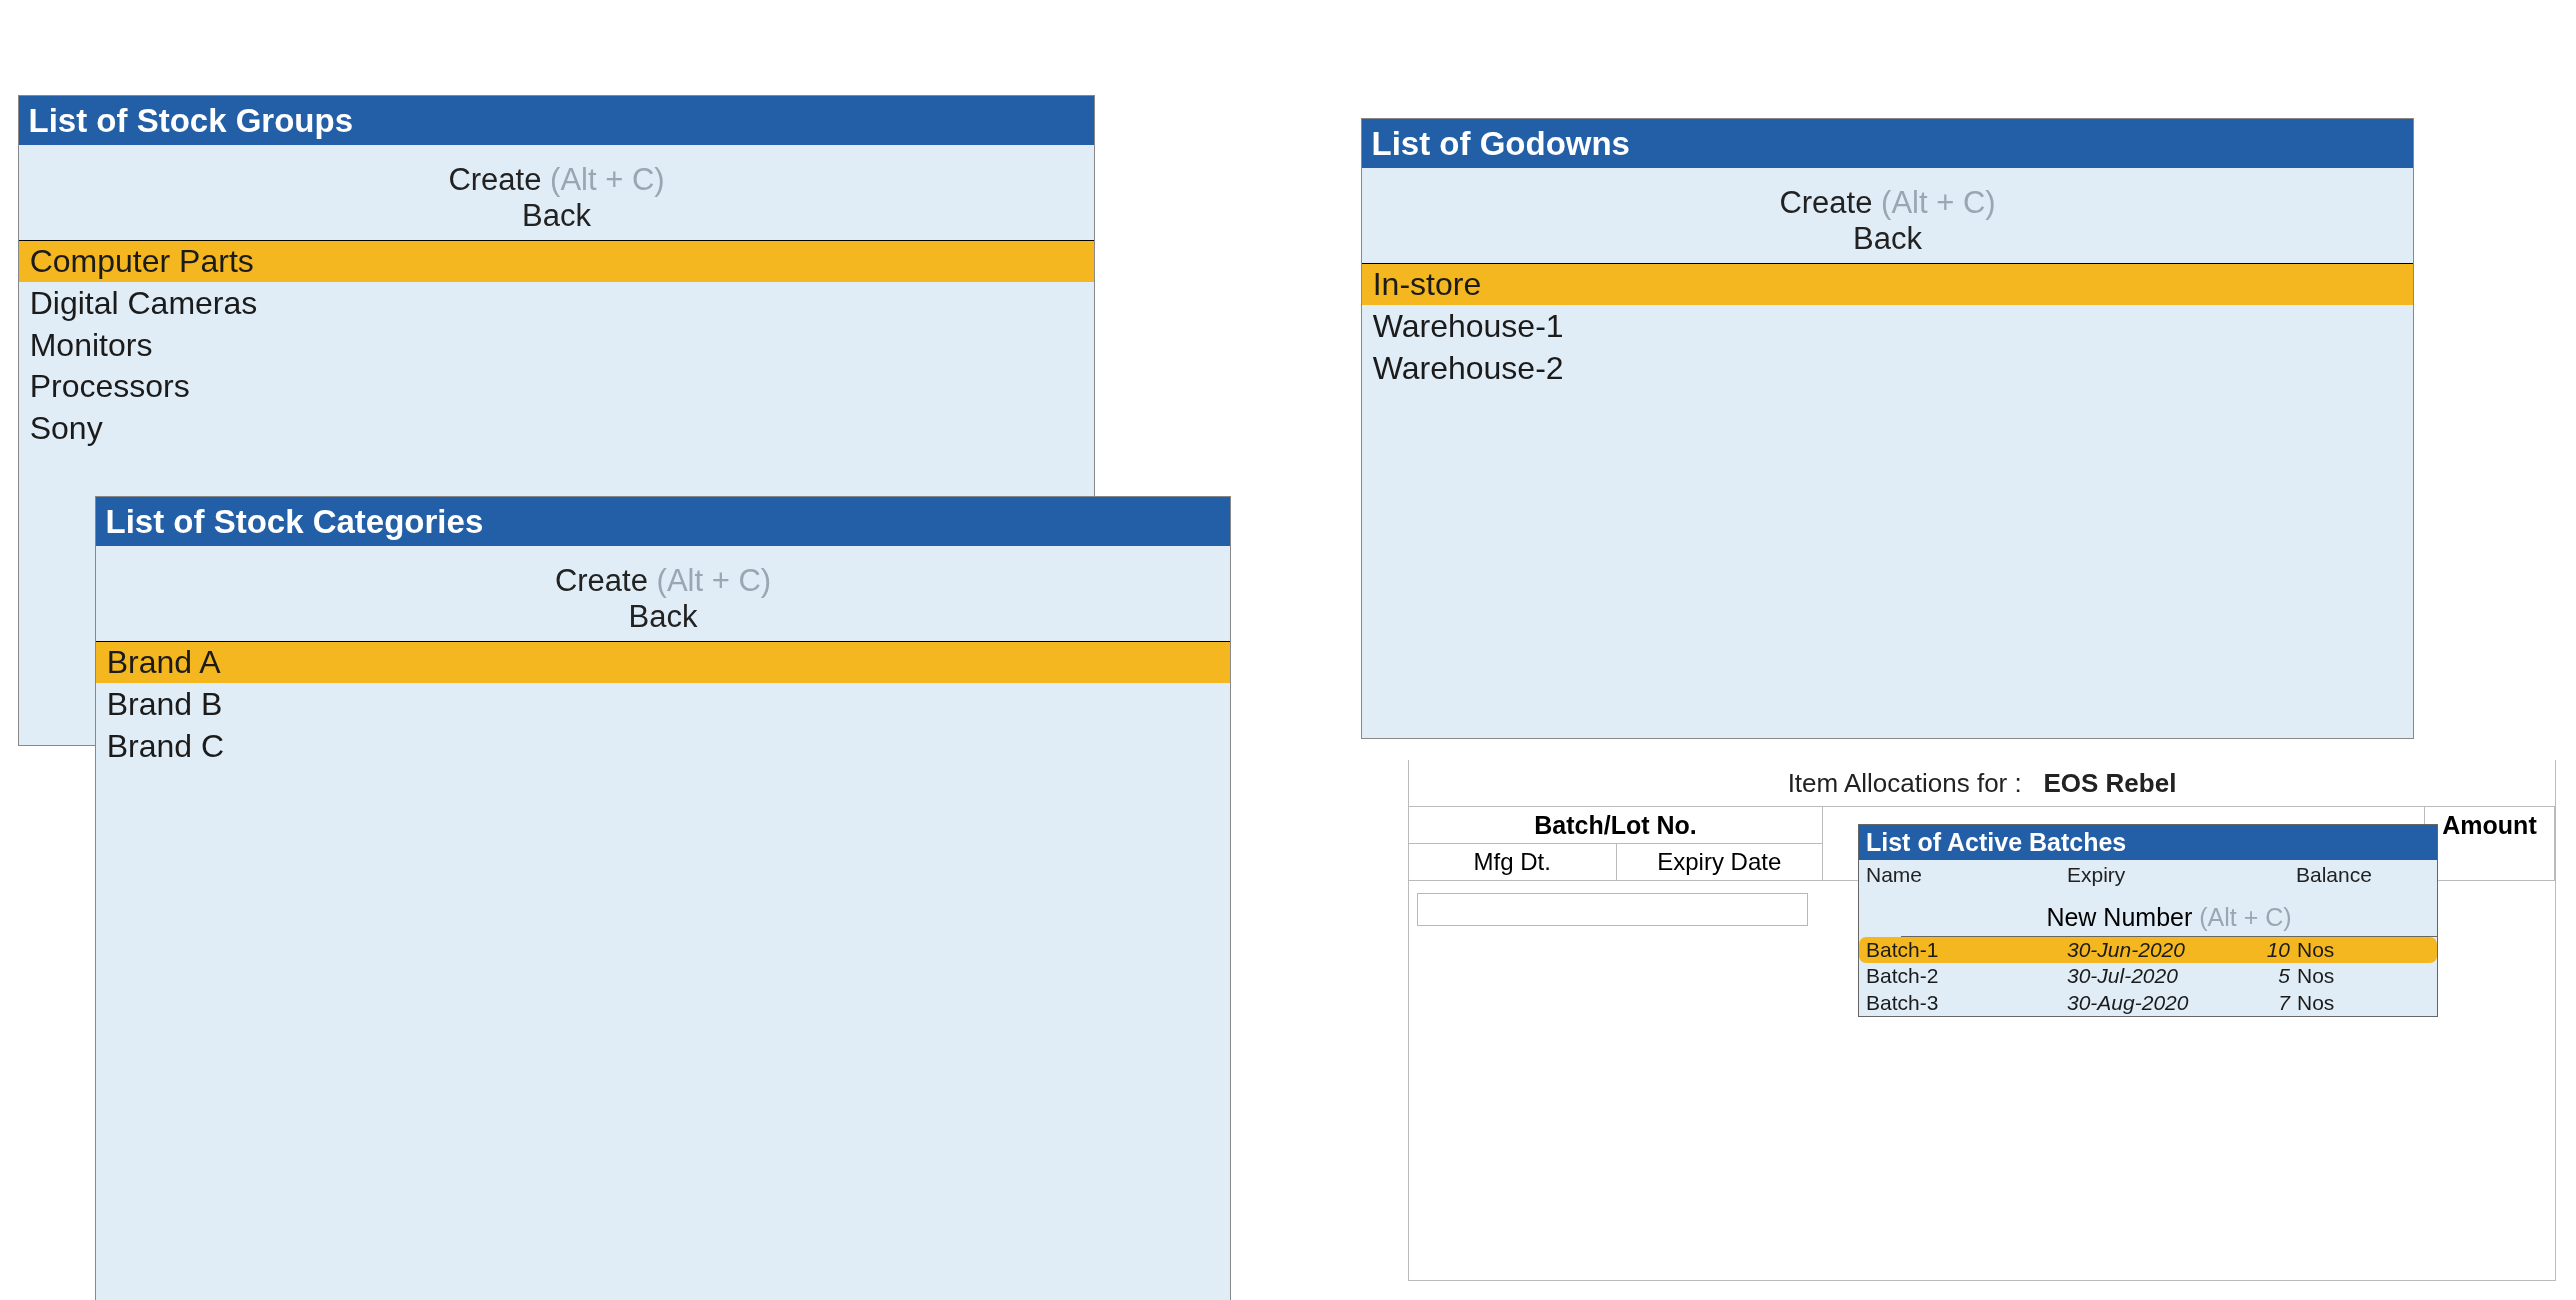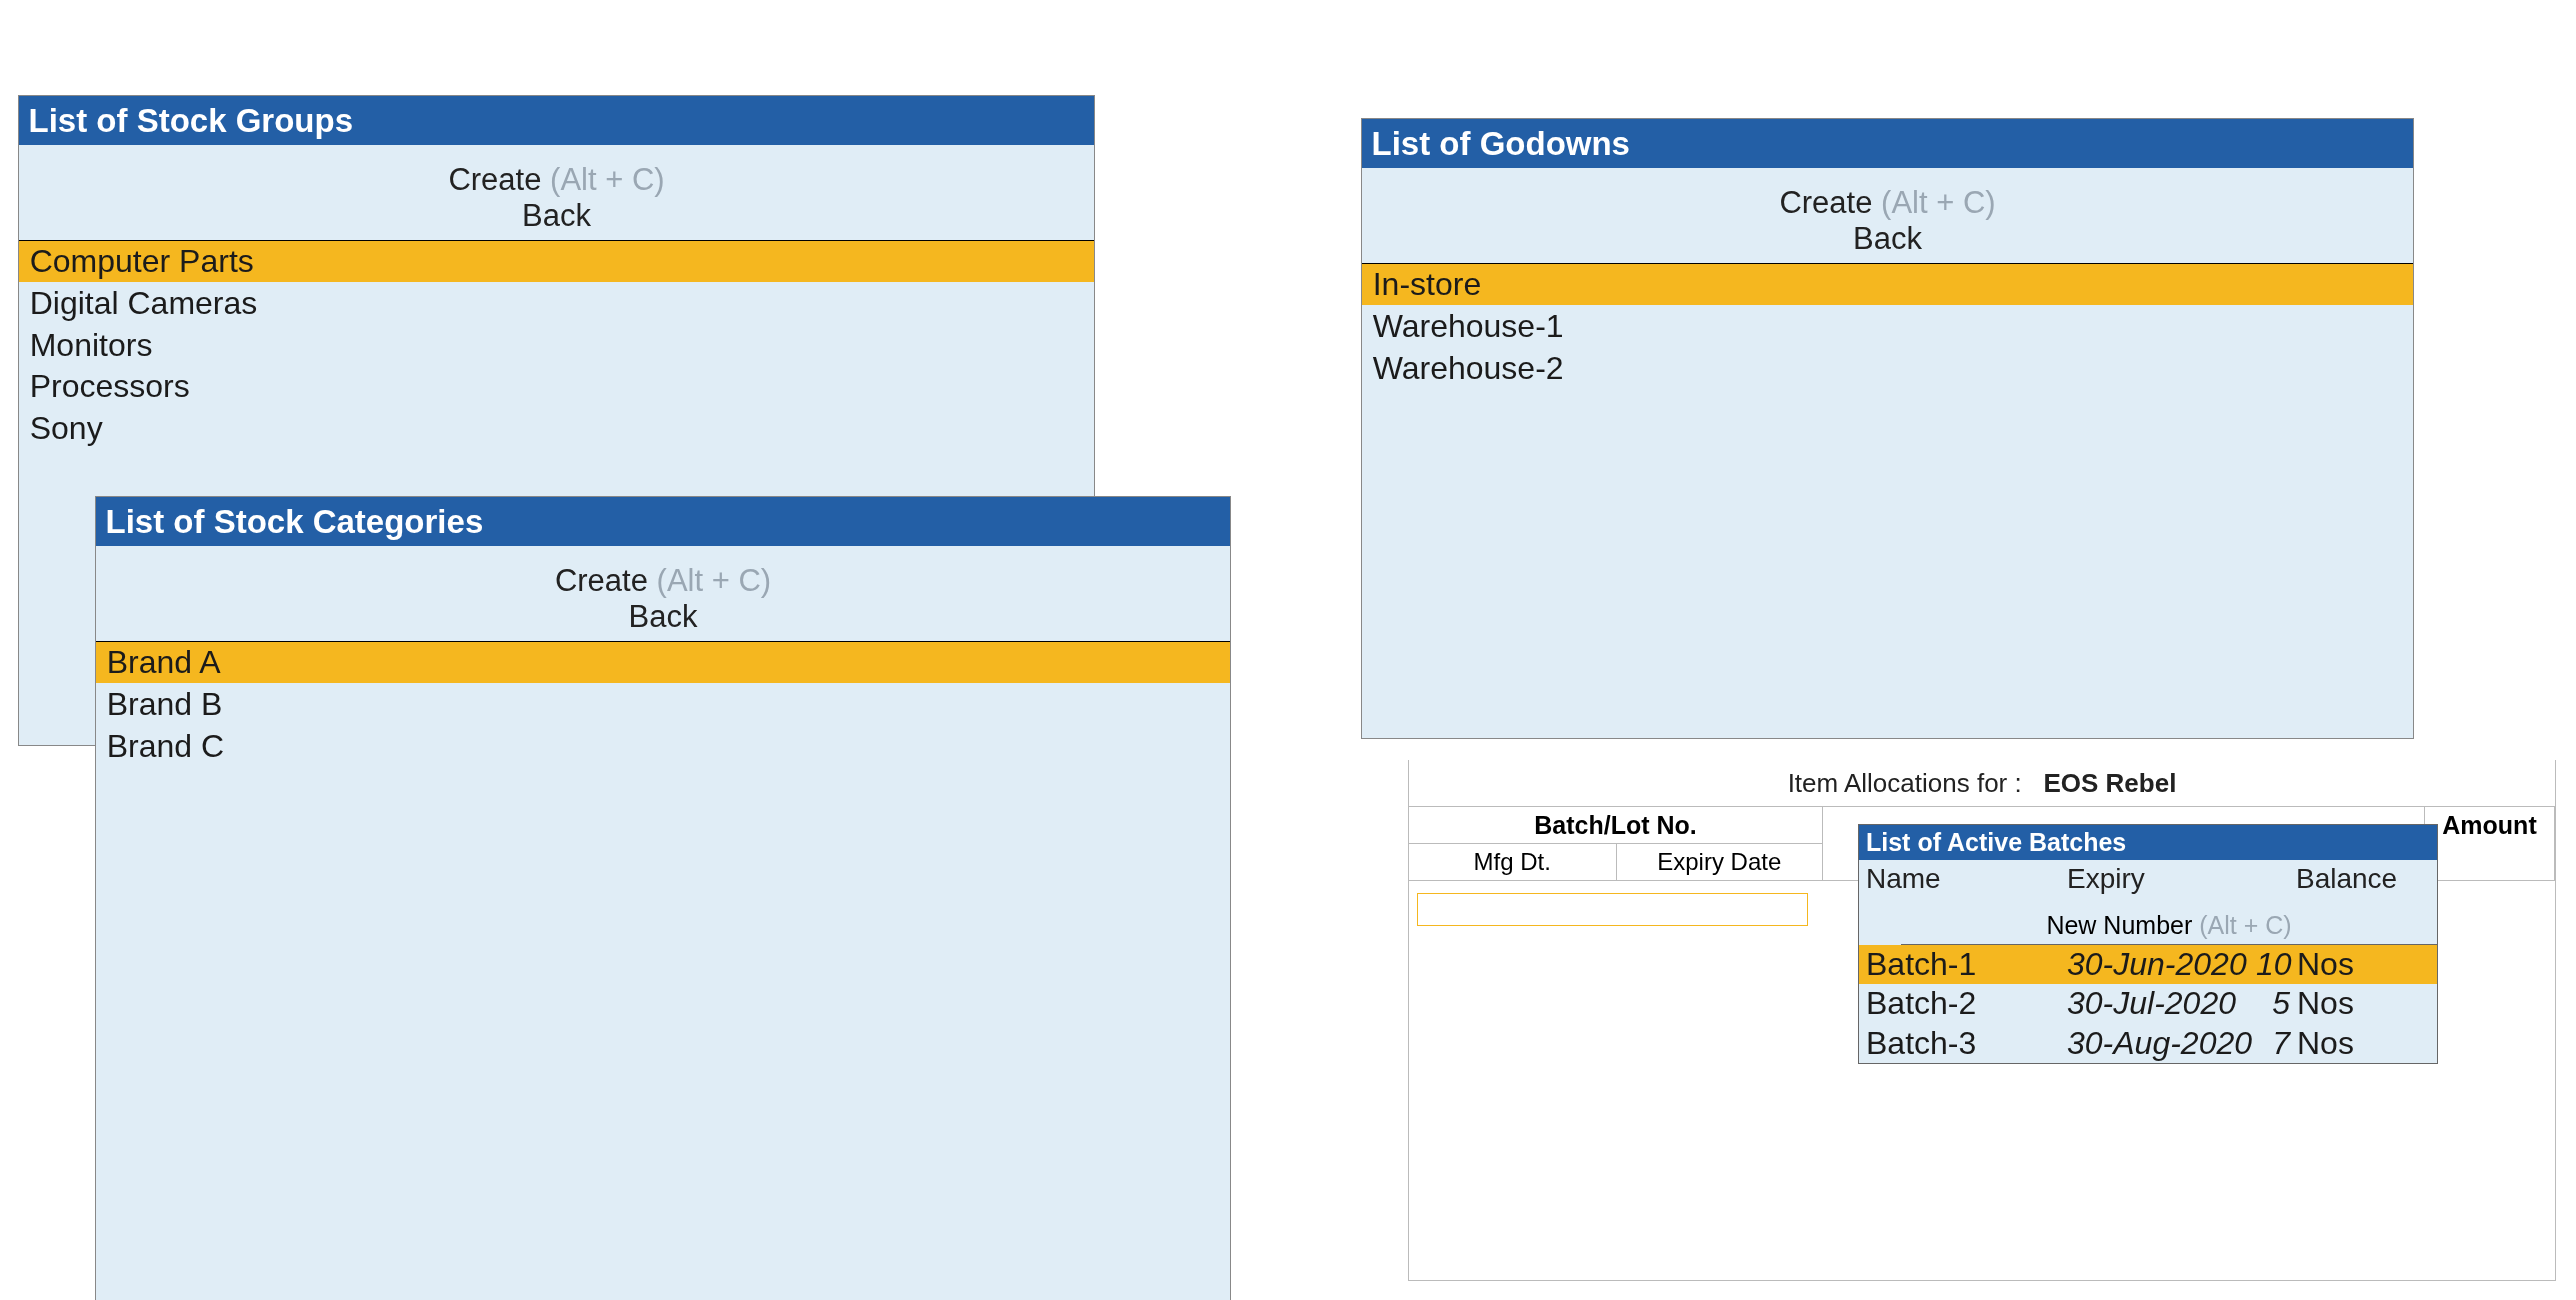--- a/index.html
+++ b/index.html
@@ -100,39 +100,40 @@
     top: 824px;
     left: 1858px;
     width: 580px;
     background: #e0edf6;
     border: 0.6px solid #666;
     z-index: 10;
   }
   #panel-active-batches .panel-header { font-size: 25px; padding: 2.4px 7px; }
   .batch-cols {
     display: flex;
-    font-size: 28px;
+    font-size: 21px;
     padding: 3.6px 7px;
     color: #222;
   }
   .batch-cols .bc1 { width: 201px; }
   .batch-cols .bc2 { width: 189px; }
   .batch-cols .bc3 { flex: 1; margin-left: 40px; }
   .newnum {
     text-align: center;
     font-size: 25px;
     padding: 12px 0 3.6px 0;
     border-bottom: 0.6px solid #666;
     margin-left: 42px;
   }
   .batch-row {
     display: flex;
-    font-size: 32px;
+    font-size: 21px;
     padding: 1.2px 7px;
     color: #1b1b1b;
+    border-radius: 7px;
   }
   .batch-row .bc1 { width: 201px; }
   .batch-row .bc2 { width: 189px; font-style: italic; }
   .batch-row .bc3n { width: 41px; text-align: right; font-style: italic; padding-right: 7px; }
   .batch-row .bc3u { flex: 1; }
   .batch-row.selected { background: #f5b71f; }
 </style>
 </head>
 <body>
 

